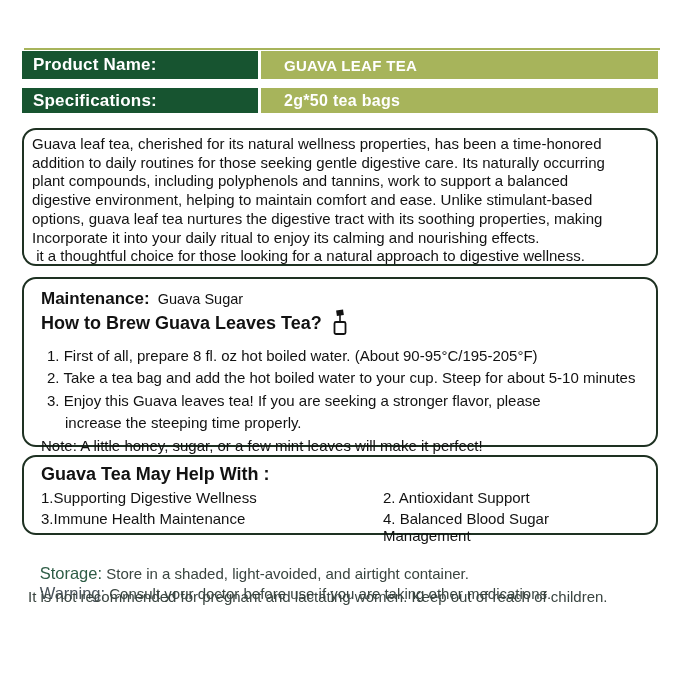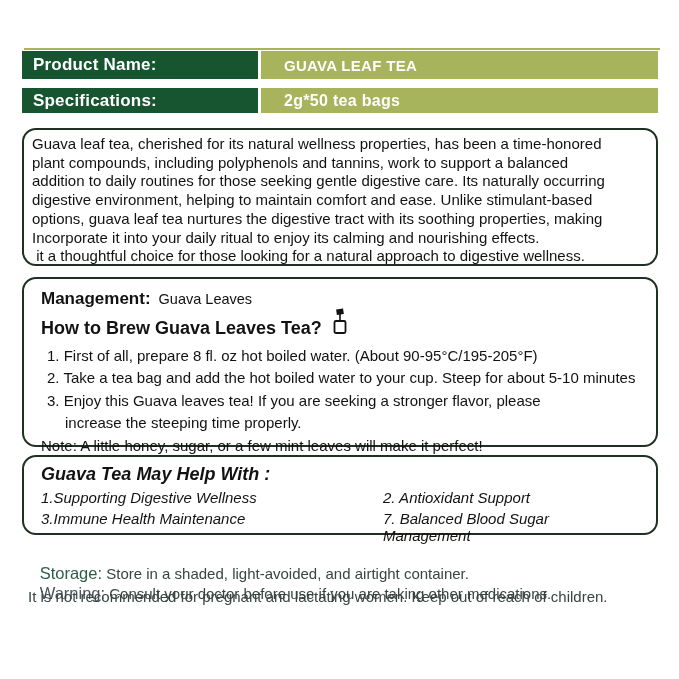--- a/index.html
+++ b/index.html
@@ -33,29 +33,29 @@
     left:22px;width:636px;border:2.5px solid #1e3122;border-radius:14px;
     box-sizing:border-box;background:#ffffff;
   }
   .box-desc{top:128px;height:138px;padding:5px 26px 0 8px;}
   .desc-line{font-size:15px;line-height:18.7px;color:#121212;white-space:pre;}
 
   .box-brew{top:277px;height:170px;padding:8px 8px 0 8px;}
   .ing-row{display:flex;align-items:baseline;margin:2px 0 0 9px;}
   .ing-label{font-size:17px;font-weight:bold;color:#121212;}
   .ing-value{font-size:14.5px;color:#121212;margin-left:8px;}
-  .brew-title-row{display:flex;align-items:flex-end;margin:4px 0 0 9px;height:26px;}
+  .brew-title-row{display:flex;align-items:flex-start;margin:4px 0 0 9px;height:26px;}
   .brew-title{font-size:18px;font-weight:bold;color:#121212;}
   .teabag{margin-left:10px;margin-top:-4px;}
   .steps{margin-top:6px;}
   .step-line{font-size:15px;color:#121212;line-height:22.4px;margin-left:15px;white-space:pre;}
   .step-indent{margin-left:33px;}
   .note-line{font-size:15px;color:#121212;line-height:22.4px;margin-left:9px;}
 
-  .box-benefits{top:455px;height:80px;padding:5px 24px 0 8px;font-style:italic;}
+  .box-benefits{top:455px;height:80px;padding:5px 24px 0 8px;}
   .benefits-title{font-size:18px;font-weight:bold;color:#121212;margin-left:9px;margin-top:2px;}
   .benefits-grid{
     display:grid;grid-template-columns:342px auto;grid-auto-rows:21px;
     margin-left:9px;margin-top:4px;font-size:15px;color:#121212;
   }
 
   
   .foot-line{left:23px;font-size:15px;color:#3a4540;white-space:pre;text-align:right;}
   .foot-label-storage{font-size:16.5px;color:#2e5d46;}
   .foot-label-warning{font-size:16.5px;color:#49525a;}
@@ -76,32 +76,32 @@
     <div class="bar-value">GUAVA LEAF TEA</div>
   </div>
 
   <div class="abs bar bar2">
     <div class="bar-label">Specifications:</div>
     <div class="bar-value">2g*50 tea bags</div>
   </div>
 
   <div class="abs box box-desc">
     <div class="desc-line">Guava leaf tea, cherished for its natural wellness properties, has been a time-honored</div>
+    <div class="desc-line">addition to daily routines for those seeking gentle digestive care. Its naturally occurring</div>
     <div class="desc-line">plant compounds, including polyphenols and tannins, work to support a balanced</div>
-    <div class="desc-line">addition to daily routines for those seeking gentle digestive care. Its naturally occurring</div>
     <div class="desc-line">digestive environment, helping to maintain comfort and ease. Unlike stimulant-based</div>
     <div class="desc-line">options, guava leaf tea nurtures the digestive tract with its soothing properties, making</div>
     <div class="desc-line">Incorporate it into your daily ritual to enjoy its calming and nourishing effects.</div>
     <div class="desc-line"> it a thoughtful choice for those looking for a natural approach to digestive wellness.</div>
   </div>
 
   <div class="abs box box-brew">
     <div class="ing-row">
-      <span class="ing-label">Management:</span>
-      <span class="ing-value">Guava Leaves</span>
+      <span class="ing-label">Maintenance:</span>
+      <span class="ing-value">Guava Sugar</span>
     </div>
     <div class="brew-title-row">
       <span class="brew-title">How to Brew Guava Leaves Tea?</span>
       <span class="teabag">
         <svg width="16" height="27" viewBox="0 0 16 27">
           <rect x="2.5" y="13" width="11" height="12" rx="1.5" fill="none" stroke="#121212" stroke-width="1.8"></rect>
           <line x1="8" y1="13" x2="8" y2="6" stroke="#121212" stroke-width="1.6"></line>
           <rect x="4.5" y="1" width="7" height="5.5" fill="#121212" transform="rotate(-8 8 4)"></rect>
         </svg>
       </span>
@@ -114,21 +114,21 @@
       <div class="note-line">Note: A little honey, sugar, or a few mint leaves will make it perfect!</div>
     </div>
   </div>
 
   <div class="abs box box-benefits">
     <div class="benefits-title">Guava Tea May Help With :</div>
     <div class="benefits-grid">
       <span>1.Supporting Digestive Wellness</span>
       <span>2. Antioxidant Support</span>
       <span>3.Immune Health Maintenance</span>
-      <span>7. Balanced Blood Sugar Management</span>
+      <span>4. Balanced Blood Sugar Management</span>
     </div>
   </div>
 
   <div class="abs foot-line foot1">
     <span class="foot-label-storage">Storage:</span><span> Store in a shaded, light-avoided, and airtight container.</span>
   </div>
   <div class="abs foot-line foot2">
     <span class="foot-label-warning">Warning:</span><span> Consult your doctor before use if you are taking other medications.</span>
   </div>
   <div class="abs foot-line foot3">It is not recommended for pregnant and lactating women. Keep out of reach of children.</div>

